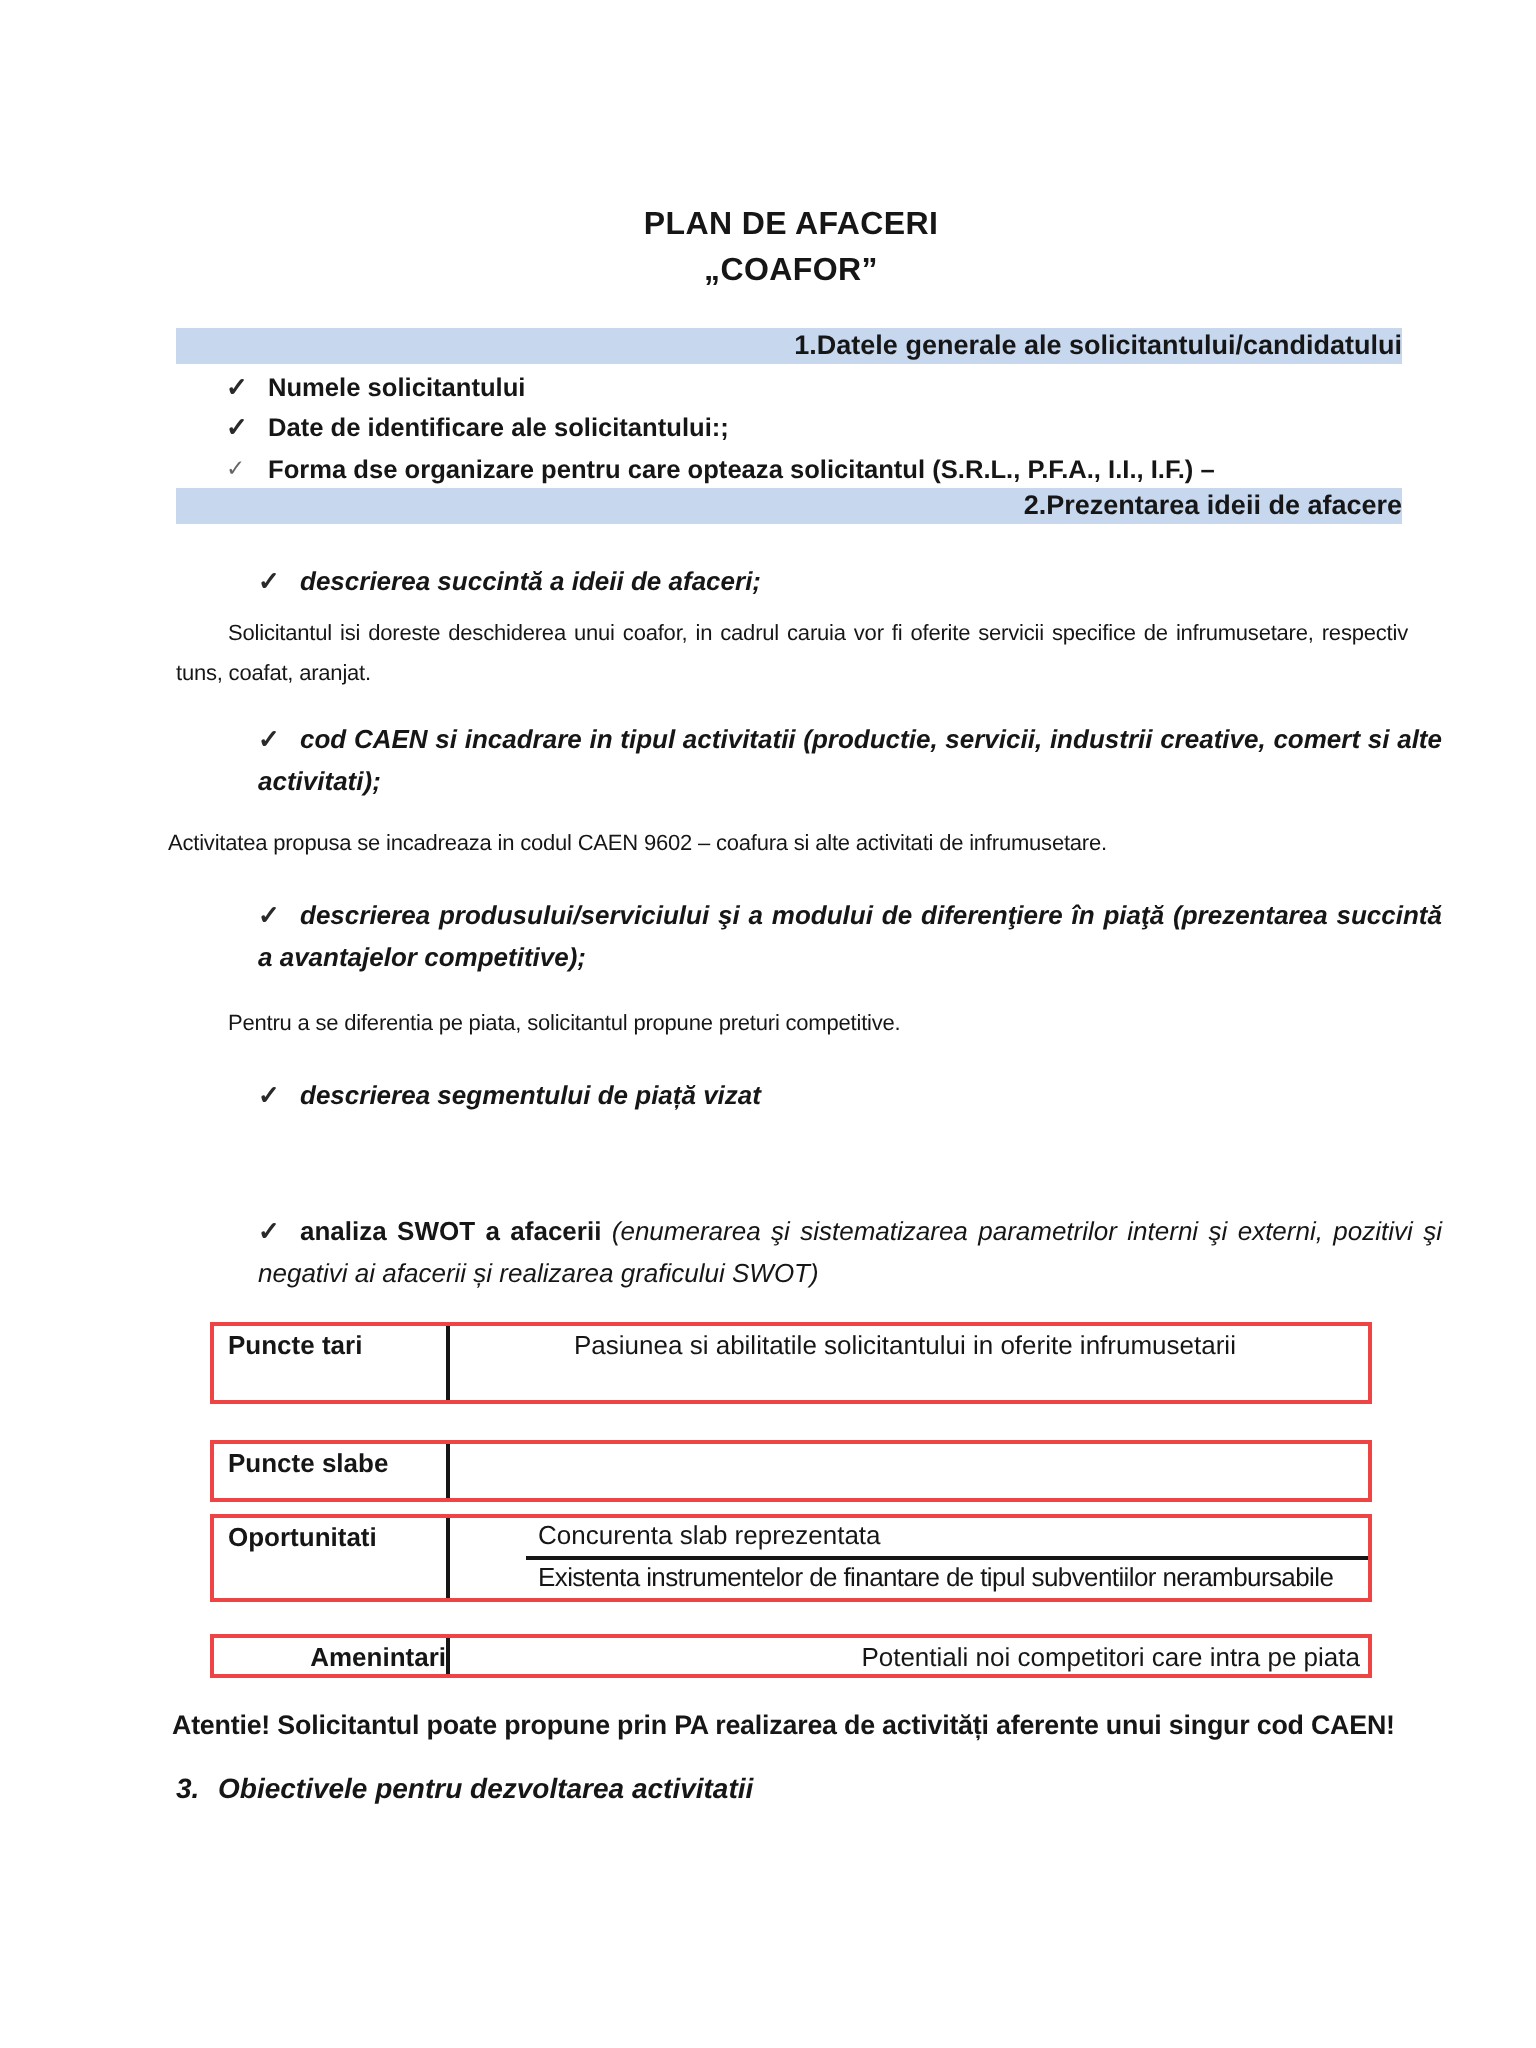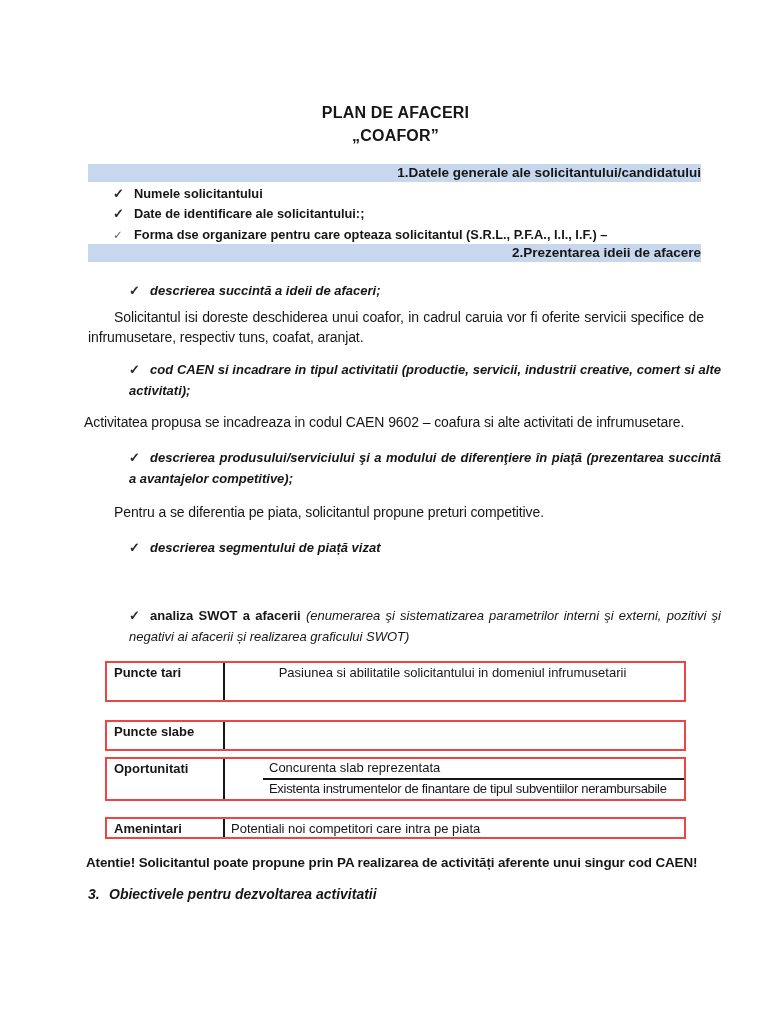--- a/index.html
+++ b/index.html
@@ -17,21 +17,21 @@
   }
   .bar .num{display:inline-block;width:20px;}
   .chk{
     display:inline-block;width:21px;font-size:13px;font-weight:700;
     font-style:normal;color:#2a2a2a;vertical-align:top;
   }
   .chk.light{color:#666;font-size:11.5px;font-weight:400;}
   .citem{left:113px;font-weight:700;font-size:12.8px;line-height:20.5px;white-space:nowrap;}
   .bullet{left:129px;width:592px;font-weight:700;font-style:italic;font-size:13px;line-height:20.5px;text-align:justify;}
   .bullet .btxt{font-weight:700;font-style:italic;}
-  .para{left:88px;width:616px;font-size:14px;line-height:20px;text-align:justify;letter-spacing:-.1px;}
+  .para{left:88px;width:616px;font-size:11px;line-height:20px;text-align:justify;letter-spacing:-.1px;}
   .indent{text-indent:26px;}
   .tbl{left:105px;width:581px;border:2px solid #ef4444;box-sizing:border-box;display:flex;}
   .tlabel{
     width:118px;flex:0 0 118px;border-right:2px solid #161616;box-sizing:border-box;
     font-weight:700;font-size:13px;padding:2px 0 0 7px;
   }
   .tval{flex:1;font-size:13px;padding:2px 4px 0 6px;box-sizing:border-box;}
   .tval.center{text-align:center;padding-left:0;}
   .tight{font-size:12.4px;letter-spacing:-.3px;white-space:nowrap;}
   .rowsplit{flex:1;display:flex;flex-direction:column;padding-left:38px;}
@@ -89,37 +89,37 @@
     <span class="chk">✓</span><span class="btxt">descrierea segmentului de piață vizat</span>
   </div>
 
 
   <div class="abs bullet" style="top:606px;">
     <span class="chk">✓</span><span class="btxt" style="font-style:normal;">analiza SWOT a afacerii</span><span style="font-weight:400;font-style:italic;"> (enumerarea şi sistematizarea parametrilor interni şi externi, pozitivi şi negativi ai afacerii și realizarea graficului SWOT)</span>
   </div>
 
   <div class="abs tbl" style="top:661px;height:41px;">
     <div class="tlabel">Puncte tari</div>
-    <div class="tval center">Pasiunea si abilitatile solicitantului in domeniul infrumusetarii</div>
+    <div class="tval center">Pasiunea si abilitatile solicitantului in oferite infrumusetarii</div>
   </div>
 
   <div class="abs tbl" style="top:720px;height:31px;">
     <div class="tlabel">Puncte slabe</div>
     <div class="tval"></div>
   </div>
 
   <div class="abs tbl" style="top:757px;height:44px;">
     <div class="tlabel">Oportunitati</div>
     <div class="rowsplit">
       <div class="r sep">Concurenta slab reprezentata</div>
       <div class="r tight">Existenta instrumentelor de finantare de tipul subventiilor nerambursabile</div>
     </div>
   </div>
 
-  <div class="abs tbl" style="top:817px;height:22px;">
+  <div class="abs tbl" style="top:817px;height:22px;text-align:right;">
     <div class="tlabel">Amenintari</div>
     <div class="tval">Potentiali noi competitori care intra pe piata</div>
   </div>
 
   <div class="abs note" style="top:855px;">Atentie! Solicitantul poate propune prin PA realizarea de activități aferente unui singur cod CAEN!</div>
 
   <div class="abs sec3" style="top:886px;font-style:italic;">
     <span class="num">3.</span><span>Obiectivele pentru dezvoltarea activitatii</span>
   </div>
 

